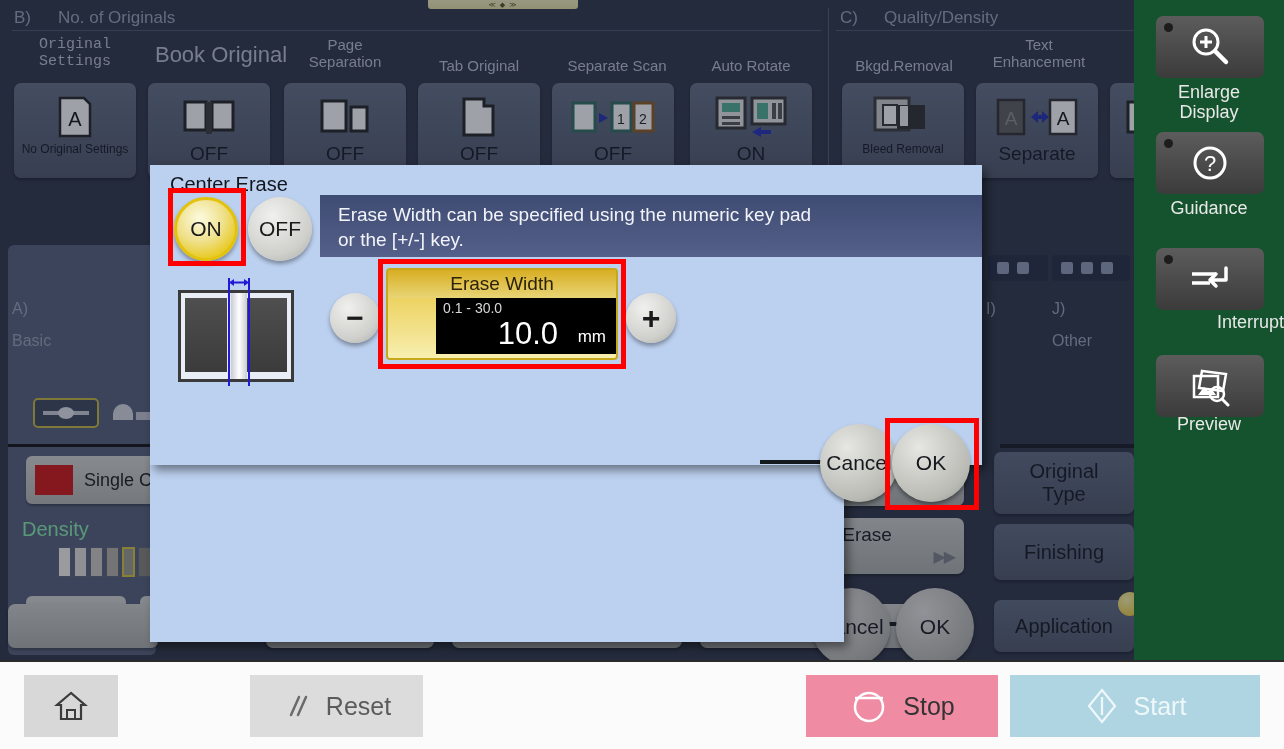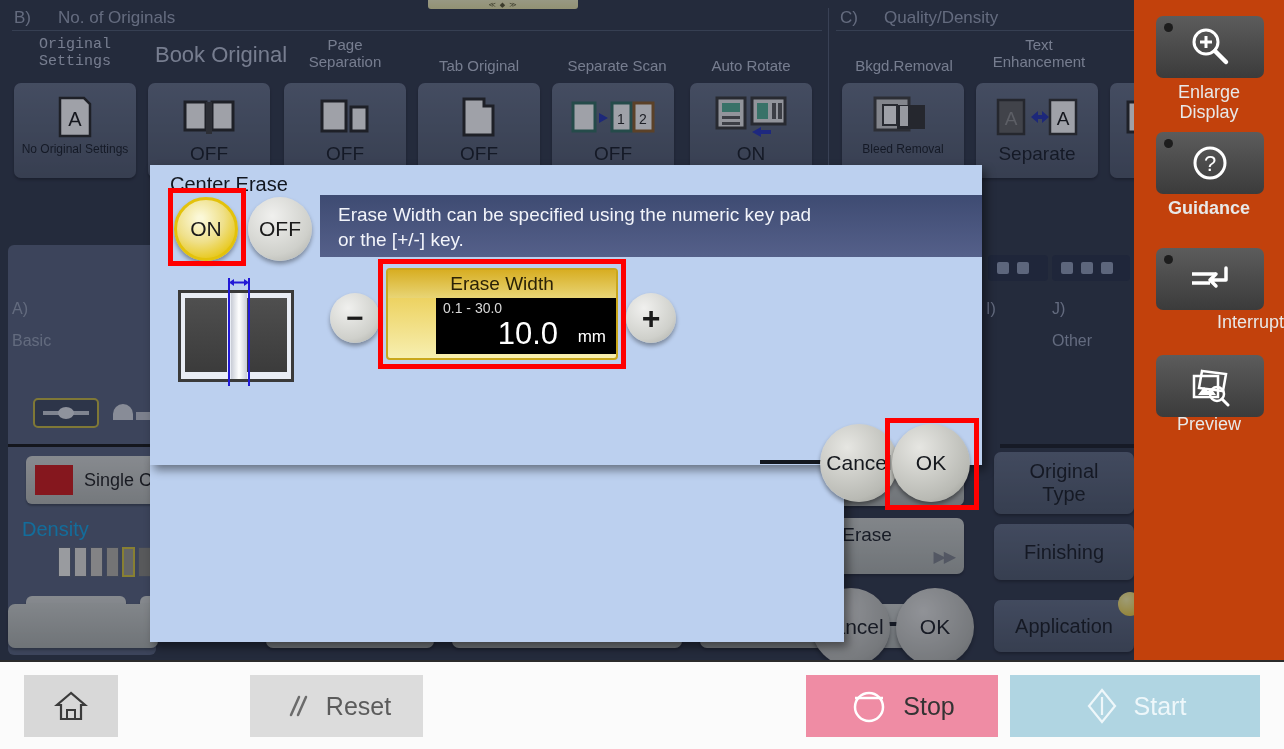--- a/index.html
+++ b/index.html
@@ -106,21 +106,21 @@
     background: radial-gradient(circle at 35% 30%, #e6e6e2, #b9bab4 70%, #8f908a);
     box-shadow: 0 3px 4px rgba(0,0,0,0.4);
     display:flex; align-items:center; justify-content:center;
     color:#15181d; font-size:21px;
   }
   .connector { position:absolute; height:4px; background:#14181f; }
 
   
   #rail {
     position:absolute; left:1134px; top:0; width:150px; height:660px;
-    background:#c2410c;
+    background:#14532d;
   }
   .railkey {
     position:absolute; left:22px; width:108px; height:62px;
     background: linear-gradient(#5c5c5c,#3b3b3b);
     border-radius:7px; display:flex; align-items:center; justify-content:center;
   }
   .railkey .led { position:absolute; left:8px; top:7px; width:9px; height:9px;
     border-radius:50%; background:#1d1d1d; }
   .raillbl { position:absolute; width:150px; text-align:center;
     color:#e8e8e8; font-size:18px; line-height:20px; white-space:pre-line; }
@@ -370,21 +370,21 @@
         <rect x="25" y="8" width="20" height="8" fill="#c3c7d0"></rect>
       </svg>
     </div>
     <div class="grp-underline" style="left:8px; top:444px; width:148px; height:3px; background:#111;"></div>
 
     <div class="plainbtn" style="left:26px; top:456px; width:230px; height:48px; justify-content:flex-start; padding-left:58px;">
       <span>Single C</span>
       <span style="position:absolute; left:9px; top:9px; width:38px; height:30px; background:#d31212;"></span>
     </div>
 
-    <span style="position:absolute; left:22px; top:518px; color:#0ea5e9; font-size:20px;">Density</span>
+    <span style="position:absolute; left:22px; top:518px; color:#86efac; font-size:20px;">Density</span>
     <div id="densbars" style="left:58px; top:547px;">
       <i style="background:#f4f4f0;"></i>
       <i style="background:#e4e2dc;"></i>
       <i style="background:#cfccc3;"></i>
       <i style="background:#b6b2a8;"></i>
       <i style="background:#9c998f; border:2px solid #d7c635;"></i>
       <i style="background:#86837a;"></i>
     </div>
     <div class="plainbtn" style="left:26px; top:596px; width:100px; height:42px;">
       <span>Light</span>
@@ -550,21 +550,21 @@
     <span class="raillbl" style="top:82px;">Enlarge
 Display</span>
 
     <div class="railkey" style="top:132px;">
       <span class="led"></span>
       <svg class="ico-svg" width="44" height="44" viewBox="0 0 44 44">
         <circle cx="22" cy="22" r="15" fill="none" stroke="#fff" stroke-width="3"></circle>
         <text x="22" y="30" font-size="22" text-anchor="middle" fill="#fff" font-family="Liberation Sans, sans-serif">?</text>
       </svg>
     </div>
-    <span class="raillbl" style="top:198px;font-weight:bold;">Guidance</span>
+    <span class="raillbl" style="top:198px;">Guidance</span>
 
     <div class="railkey" style="top:248px;">
       <span class="led"></span>
       <svg class="ico-svg" width="48" height="34" viewBox="0 0 48 34">
         <path d="M6 12 h24 M6 21 h18" stroke="#fff" stroke-width="3.5"></path>
         <path d="M40 6 v12 h-16 l6 -6 m-6 6 l6 6" fill="none" stroke="#fff" stroke-width="3.5" stroke-linejoin="round" stroke-linecap="round"></path>
       </svg>
     </div>
     <span class="raillbl" style="top:312px;text-align:right;">Interrupt</span>
 

